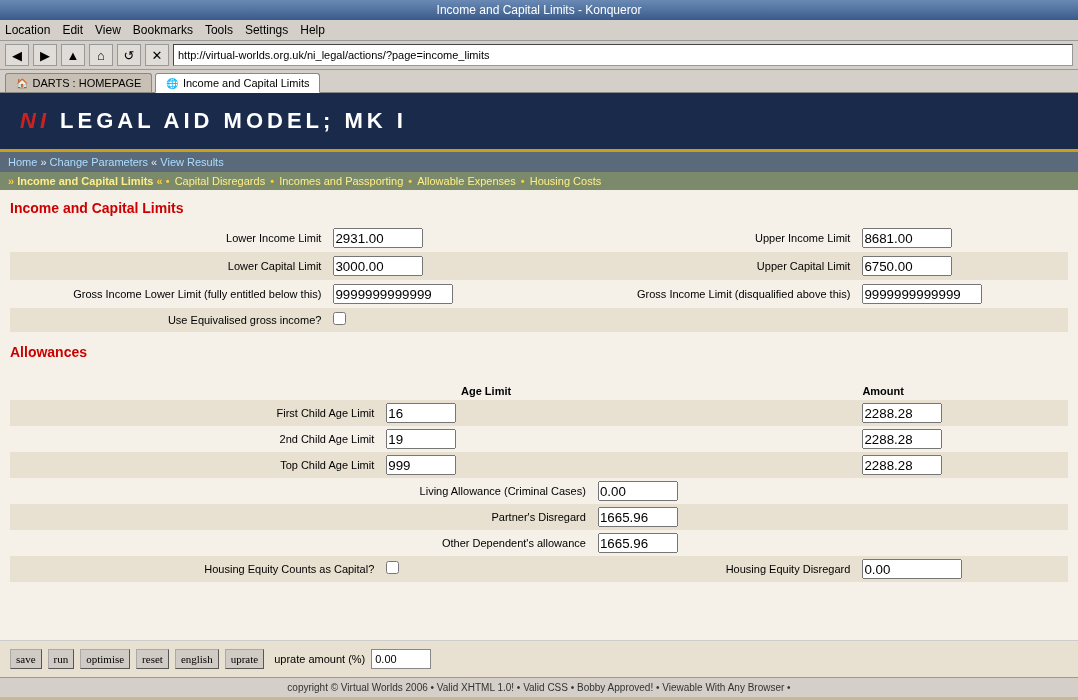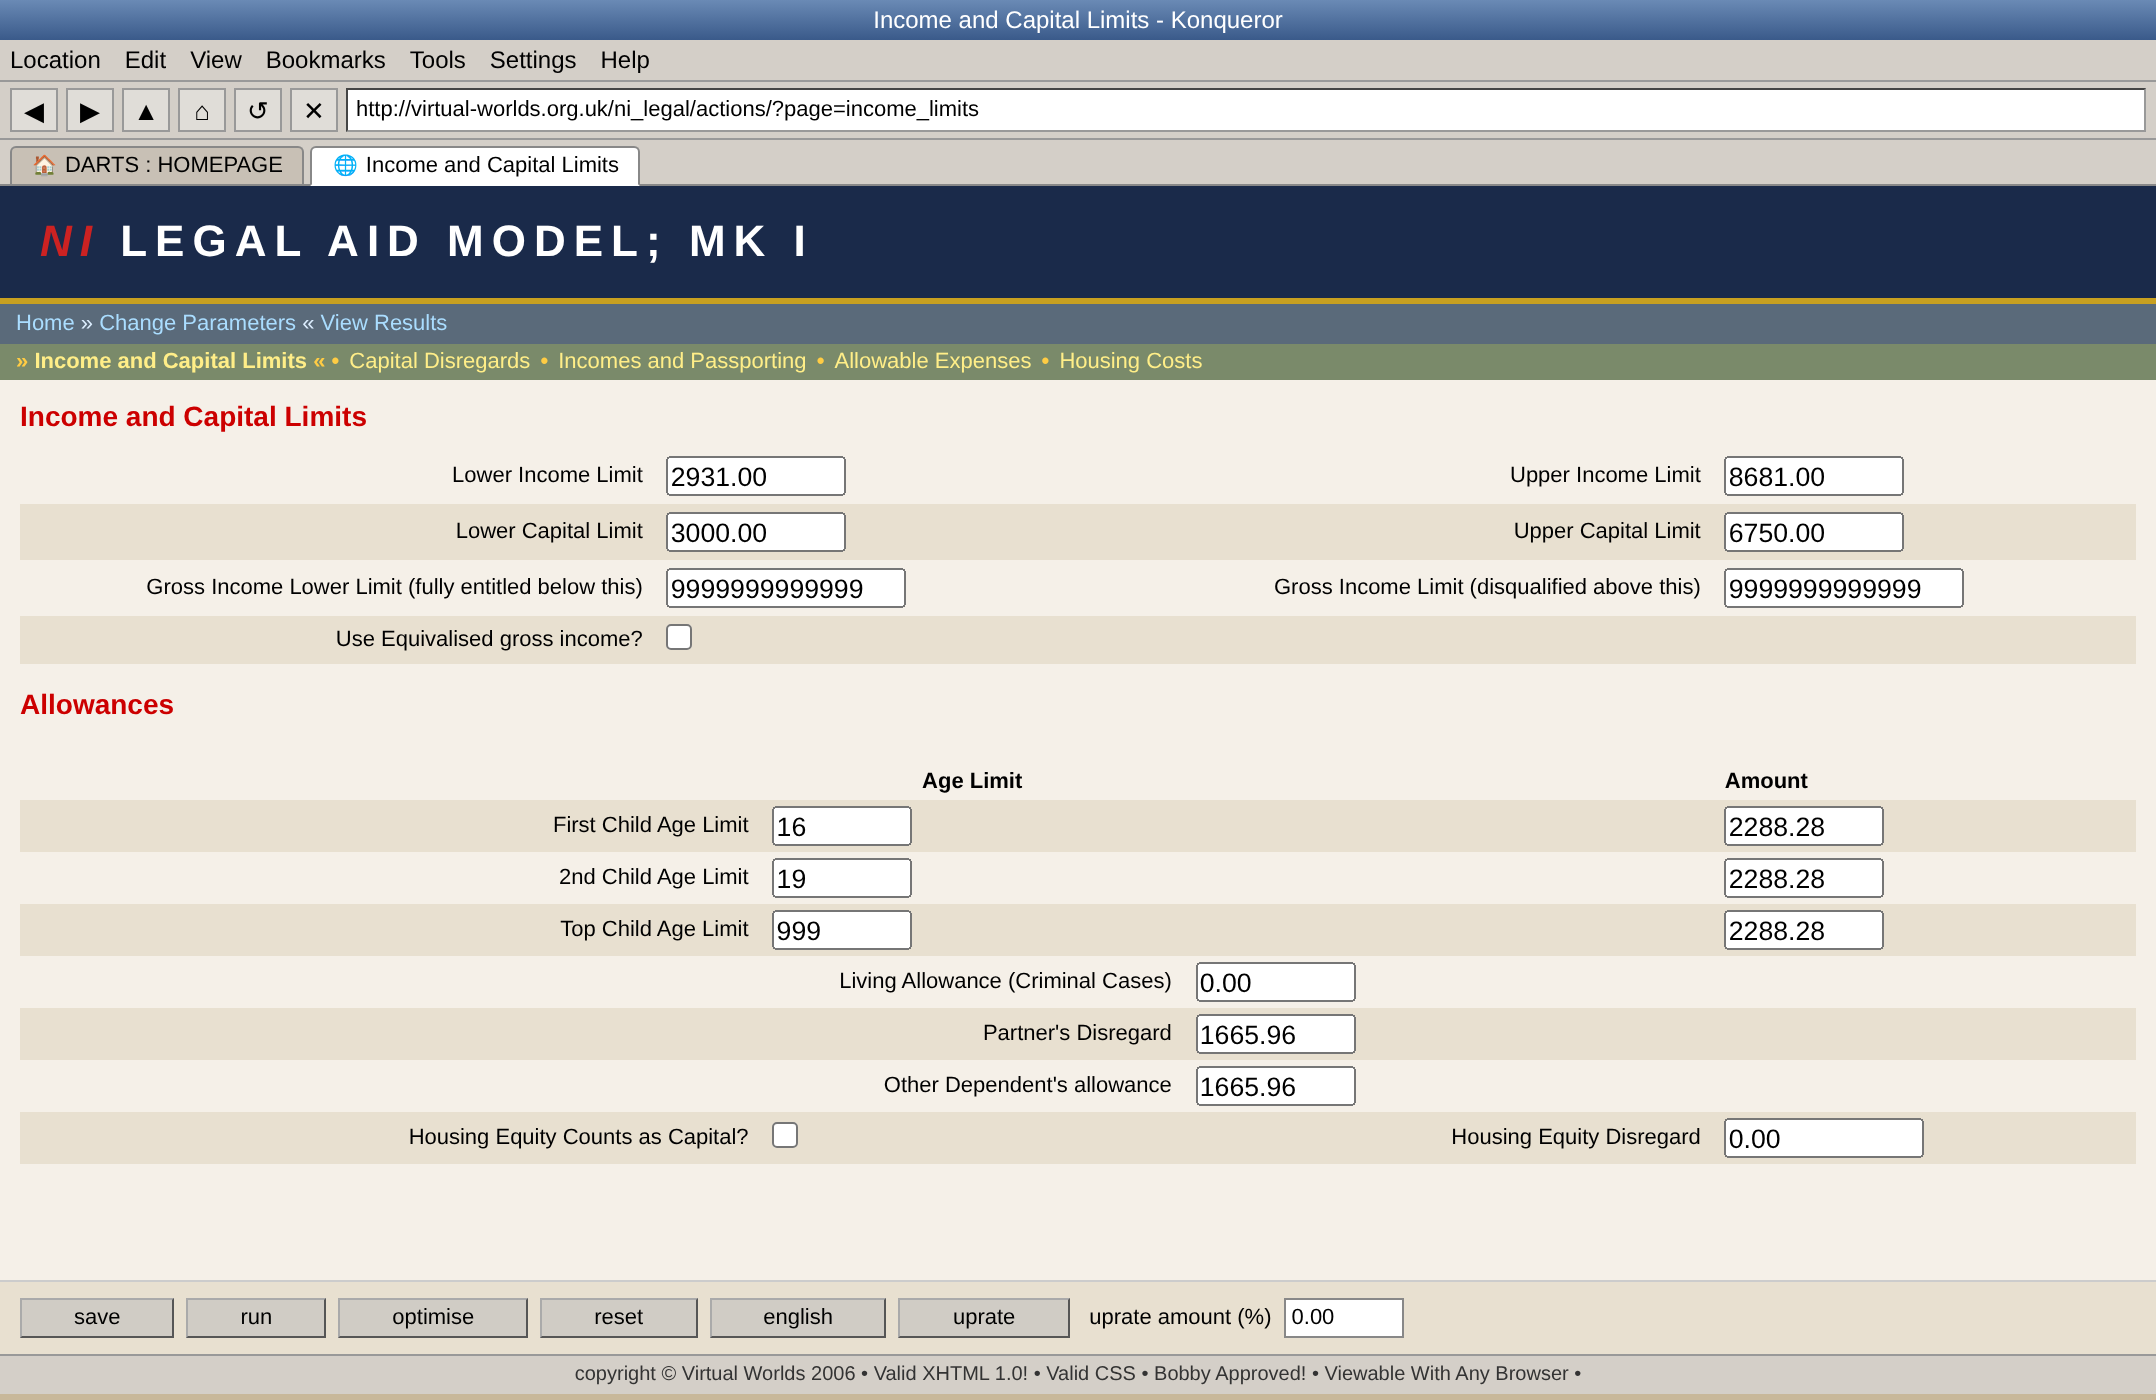--- a/index.html
+++ b/index.html
@@ -175,25 +175,26 @@
     
     #footer-buttons {
       background: #e8e0d0;
       padding: 8px 10px;
       display: flex;
       align-items: center;
       gap: 6px;
       border-top: 1px solid #ccc;
     }
     .action-btn {
-      padding: 3px 26px;
+      padding: 3px 5px;
       border: 1px outset #aaa;
       background: #d0ccc5;
       cursor: pointer;
       font-size: 11px;
+      font-family: Liberation Serif, serif;
     }
 
     #footer-bar {
       background: #d4cfc8;
       text-align: center;
       padding: 4px;
       font-size: 10px;
       color: #333;
       border-top: 1px solid #999;
     }

